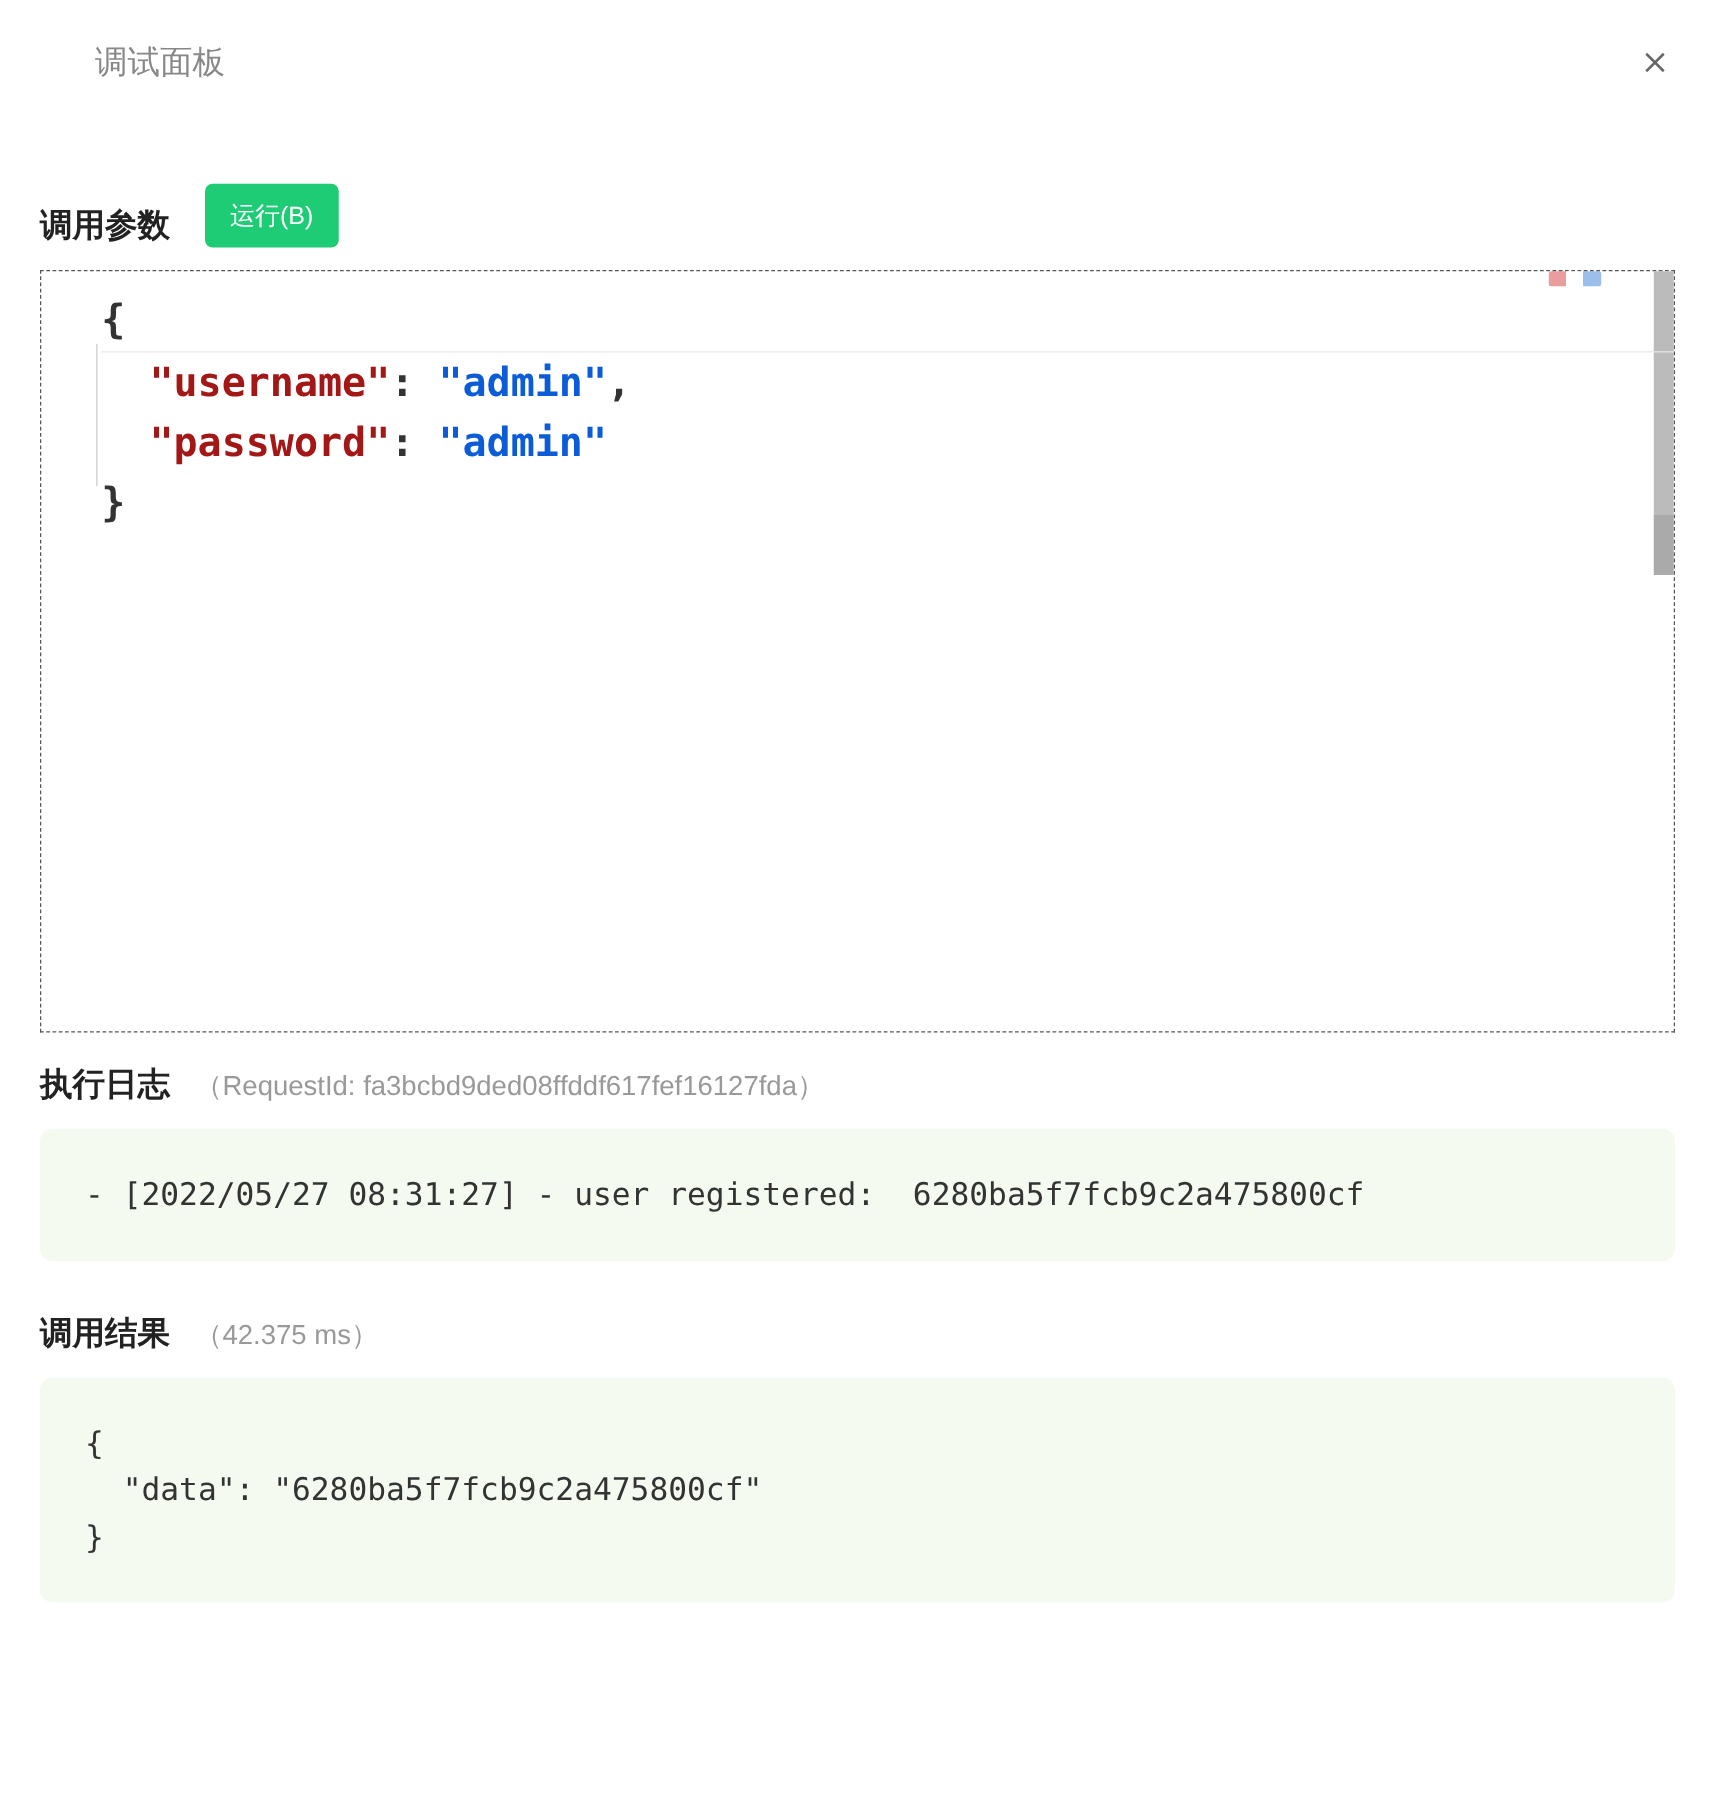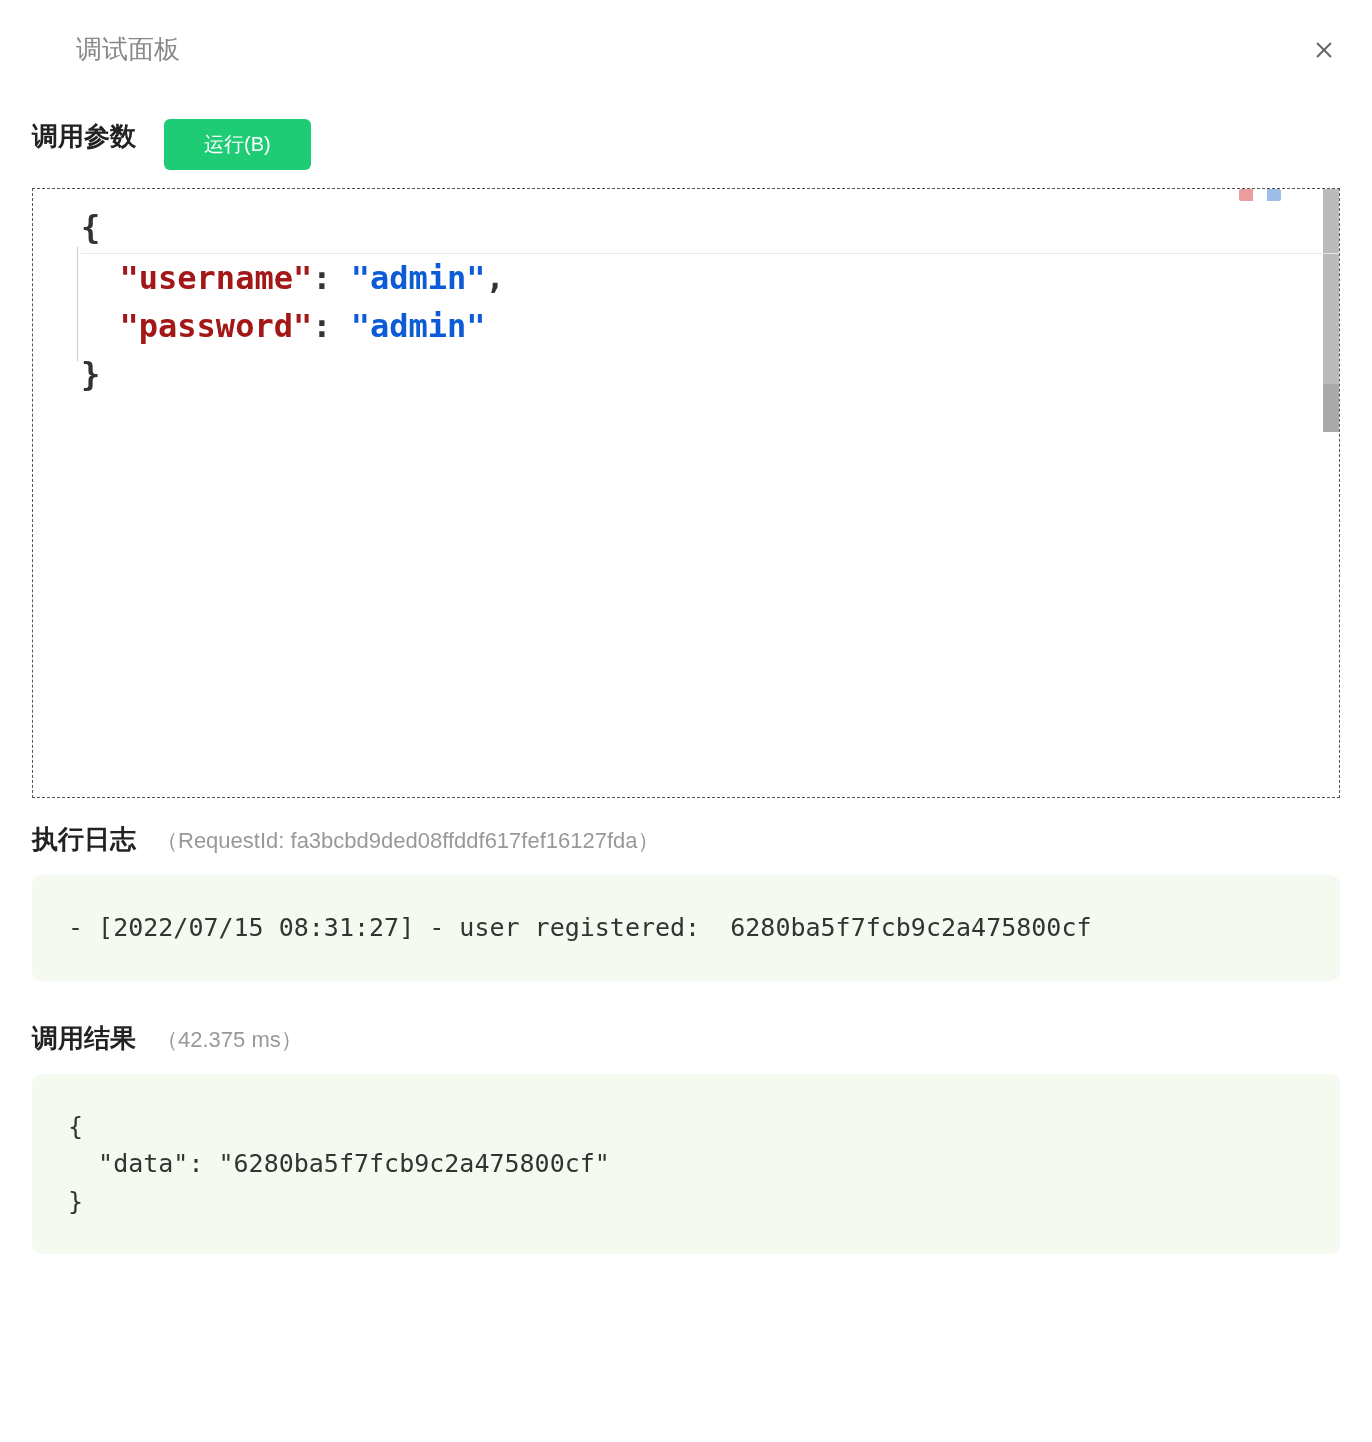--- a/index.html
+++ b/index.html
@@ -36,43 +36,44 @@
     }
     .close-btn svg {
       width: 24px;
       height: 24px;
     }
     .section {
       margin-bottom: 24px;
     }
     .section-header {
       display: flex;
-      align-items: flex-start;
+      align-items: flex-end;
       gap: 28px;
       margin-bottom: 18px;
     }
     .section-title {
       font-size: 26px;
       font-weight: 600;
       color: #222;
     }
     .section-meta {
       font-size: 22px;
       color: #999;
       font-weight: 400;
     }
     .run-btn {
       background: #1dcc74;
       color: #fff;
       border: none;
-      padding: 12px 40px;
+      padding: 12px 20px;
       font-size: 20px;
       border-radius: 6px;
       cursor: pointer;
       font-weight: 400;
+      margin-top: 28px;
     }
     .code-editor {
       border: 1.5px dashed #555;
       background: #fff;
       min-height: 610px;
       position: relative;
       padding: 10px 0;
     }
     .editor-content {
       margin-left: 48px;
@@ -194,21 +195,21 @@
       <div class="editor-line">  <span class="tok-key">"password"</span><span class="tok-punct">: </span><span class="tok-str">"admin"</span></div>
       <div class="editor-line"><span class="tok-punct">}</span></div>
     </div>
   </div>
 </div>
 
 <div class="log-section-header">
   <div class="section-title">执行日志</div>
   <div class="section-meta">（RequestId: fa3bcbd9ded08ffddf617fef16127fda）</div>
 </div>
-<div class="log-panel"><span>- [2022/07/15 08:31:27] - user registered:  6280ba5f7fcb9c2a475800cf</span></div>
+<div class="log-panel"><span>- [2022/05/27 08:31:27] - user registered:  6280ba5f7fcb9c2a475800cf</span></div>
 
 <div class="log-section-header">
   <div class="section-title">调用结果</div>
   <div class="section-meta">（42.375 ms）</div>
 </div>
 <div class="result-panel"><span>{
   "data": "6280ba5f7fcb9c2a475800cf"
 }</span></div>
 
 </body></html>

